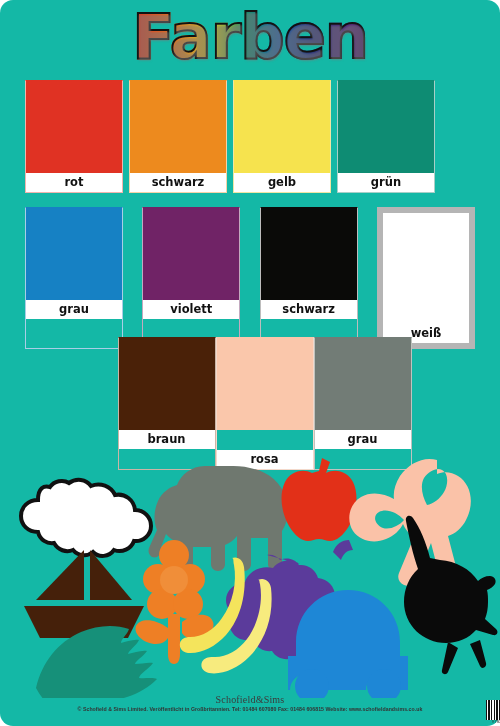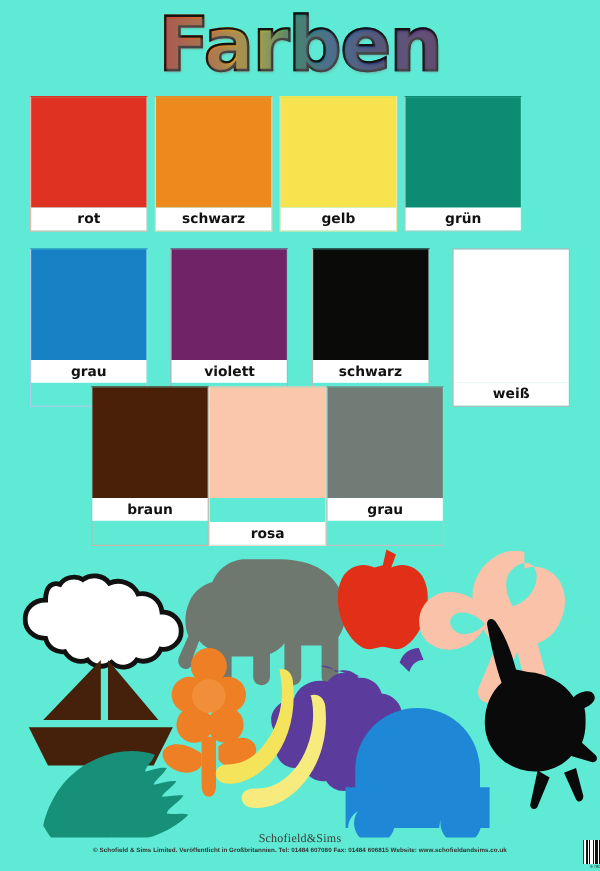--- a/index.html
+++ b/index.html
@@ -1,52 +1,52 @@
 <!DOCTYPE html>
 <html><head>
 <meta charset="utf-8">
 <style>
   html,body{margin:0;padding:0;}
   body{
     width:500px;height:726px;background:#ffffff;
     font-family:"Liberation Sans",sans-serif;
     overflow:hidden;position:relative;
   }
-  .poster{position:relative;width:500px;height:726px;background:#5eead4;}
+  .poster{position:relative;width:500px;height:726px;background:#14b8a6;border-radius:13px;}
 
   
   .title-wrap{position:absolute;left:0;top:6px;width:500px;height:62px;
     display:flex;align-items:center;justify-content:center;}
   .title{
     font-size:62px;font-weight:bold;letter-spacing:-1px;
     font-family:"DejaVu Sans","Liberation Sans",sans-serif;
     line-height:1;
     background:linear-gradient(90deg,#E03020 0%,#E8701C 17%,#E8A81C 27%,
        #B9C22A 37%,#108C6E 49%,#1B5FA8 62%,#2A2F7A 78%,#51217A 92%,#3E1060 100%);
     -webkit-background-clip:text;background-clip:text;color:transparent;
     -webkit-text-stroke:2px #111;
     paint-order:stroke fill;
     text-shadow:1px 2px 2px rgba(120,120,120,.55);
   }
 
   
   .row{position:absolute;display:flex;}
   .row-1{left:25px;top:80px;width:410px;justify-content:space-between;}
   .row-2{left:25px;top:207px;width:450px;justify-content:space-between;}
-  .row-3{left:76px;top:322px;width:377px;justify-content:flex-start;}
+  .row-3{left:76px;top:337px;width:377px;justify-content:center;}
 
   .card{width:98px;display:flex;flex-direction:column;
         box-sizing:border-box;}
   .card .block{height:92px;width:100%;}
   .card .label{
     height:19px;line-height:19px;text-align:center;background:#fff;
     font-size:11.5px;font-weight:bold;color:#111;
     font-family:"DejaVu Sans","Liberation Sans",sans-serif;
   }
-  .card.boxed{border:1px solid #4c1d95;}
+  .card.boxed{border:6px solid #4c1d95;}
   .card.boxed .block{height:111px;}
   .card.boxed .label{height:19px;line-height:19px;}
 
   
   .art{position:absolute;left:0;top:452px;width:500px;height:246px;}
   .art svg{display:block;width:500px;height:246px;}
 
   
   .footer{position:absolute;left:0;top:694px;width:500px;height:32px;padding-left:28px;}
   .logo{position:absolute;left:0;top:0;width:500px;text-align:center;

